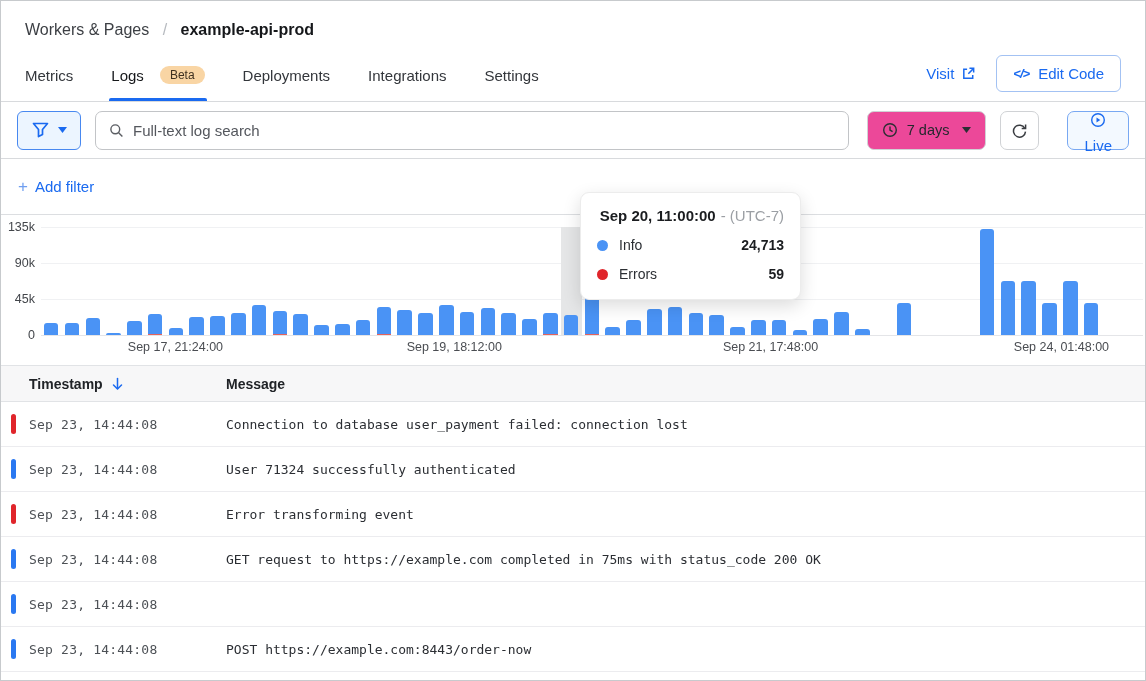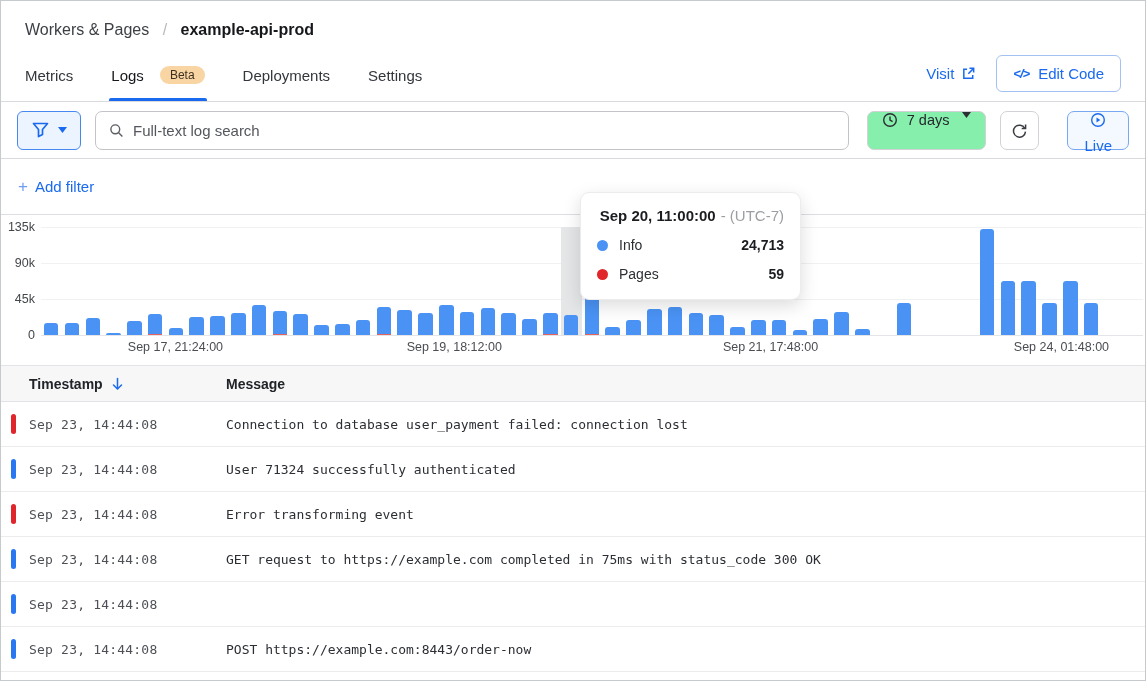--- a/index.html
+++ b/index.html
@@ -34,21 +34,21 @@
   .edit-code-btn{display:flex;align-items:center;gap:9px;color:var(--accent);font-size:15px;background:#fff;
     border:1px solid #a3c2f3;border-radius:6px;padding:9px 16px;cursor:pointer;font-family:inherit;}
   .code-glyph{font-weight:700;font-size:13px;letter-spacing:-1px;font-style:italic;}
   
   .toolbar{display:flex;align-items:center;gap:14px;padding:9px 16px;height:57px;border-bottom:1px solid var(--border);}
   .filter-btn{display:flex;align-items:center;justify-content:center;gap:9px;width:64px;height:39px;
     background:#ecf5ff;border:1px solid #4788f0;border-radius:6px;cursor:pointer;}
   .search-box{flex:1;display:flex;align-items:center;gap:9px;height:39px;border:1px solid #c2c4c7;border-radius:7px;padding:0 13px;background:#fff;}
   .search-box input{border:none;outline:none;flex:1;font-size:15px;font-family:inherit;color:#25282d;background:transparent;}
   .search-box input::placeholder{color:#54575d;opacity:1;}
-  .time-btn{display:flex;gap:9px;height:39px;border:1px solid #d0d2d5;border-radius:7px;background:#86efac;
+  .time-btn{display:flex;align-items:center;gap:9px;height:39px;border:1px solid #d0d2d5;border-radius:7px;background:#ec4899;
     padding:0 14px;font-size:14.5px;color:#25282d;cursor:pointer;font-family:inherit;margin-left:4px;}
   .refresh-btn{width:39px;height:39px;display:flex;align-items:center;justify-content:center;border:1px solid #d0d2d5;border-radius:7px;background:#fff;cursor:pointer;color:#3a3d42;}
   .live-btn{display:flex;align-items:center;gap:9px;height:39px;border:1px solid #78a8f2;border-radius:7px;background:#f3f9ff;
     padding:0 16px;font-size:15px;color:var(--accent);cursor:pointer;font-family:inherit;margin-left:14px;flex-direction:column;}
   
   .addfilter-row{height:56px;display:flex;align-items:center;padding:0 17px;border-bottom:1px solid #dcdee1;}
   .add-filter{display:flex;align-items:center;gap:7px;color:var(--accent);font-size:15px;cursor:pointer;}
   .plus-glyph{font-size:17px;color:#6f9ef0;}
   
   .chart{position:relative;height:150px;}
@@ -104,20 +104,23 @@
         </div>
         <div class="tab active">
           <span>Logs</span>
           <span class="badge-beta">Beta</span>
           <span class="underline"></span>
         </div>
         <div class="tab">
           <span>Deployments</span>
         </div>
         <div class="tab">
+          <span>Integrations</span>
+        </div>
+        <div class="tab">
           <span>Settings</span>
         </div>
       </div>
     <div class="header-actions">
       <a class="visit-link">
         <span>Visit</span>
         <span class="ext-icon">
           <svg width="15" height="15" viewBox="0 0 16 16" fill="none" stroke="currentColor" stroke-width="1.6">
             <path d="M6.5 3.5 H3 V13 H12.5 V9.5"></path>
               <path d="M9 2.5 h4.5 V7"></path>
@@ -481,21 +484,21 @@
       <span>Sep 20, 11:00:00</span><span class="suffix">- (UTC-7)</span>
     </div>
     <div id="tooltip-rows">
         <div class="tt-row">
           <span class="tt-dot" style="background: rgb(74, 147, 245);"></span>
           <span class="tt-label">Info</span>
           <span class="tt-val">24,713</span>
         </div>
         <div class="tt-row">
           <span class="tt-dot" style="background: rgb(224, 37, 43);"></span>
-          <span class="tt-label">Pages</span>
+          <span class="tt-label">Errors</span>
           <span class="tt-val">59</span>
         </div>
       </div>
   </div>
 </div>
 
 <div class="logtable">
   <div class="tbl-header">
     <div class="th-ts">
       <span>Timestamp</span>
@@ -520,21 +523,21 @@
         <div class="cell-msg">User 71324 successfully authenticated</div>
       </div>
       <div class="log-row">
         <span class="sev-pill sev-error"></span>
         <div class="cell-ts">Sep 23, 14:44:08</div>
         <div class="cell-msg">Error transforming event</div>
       </div>
       <div class="log-row">
         <span class="sev-pill sev-info"></span>
         <div class="cell-ts">Sep 23, 14:44:08</div>
-        <div class="cell-msg">GET request to https://example.com completed in 75ms with status_code 300 OK</div>
+        <div class="cell-msg">GET request to https://example.com completed in 75ms with status_code 200 OK</div>
       </div>
       <div class="log-row">
         <span class="sev-pill sev-info"></span>
         <div class="cell-ts">Sep 23, 14:44:08</div>
       </div>
       <div class="log-row">
         <span class="sev-pill sev-info"></span>
         <div class="cell-ts">Sep 23, 14:44:08</div>
         <div class="cell-msg">POST https://example.com:8443/order-now</div>
       </div>

